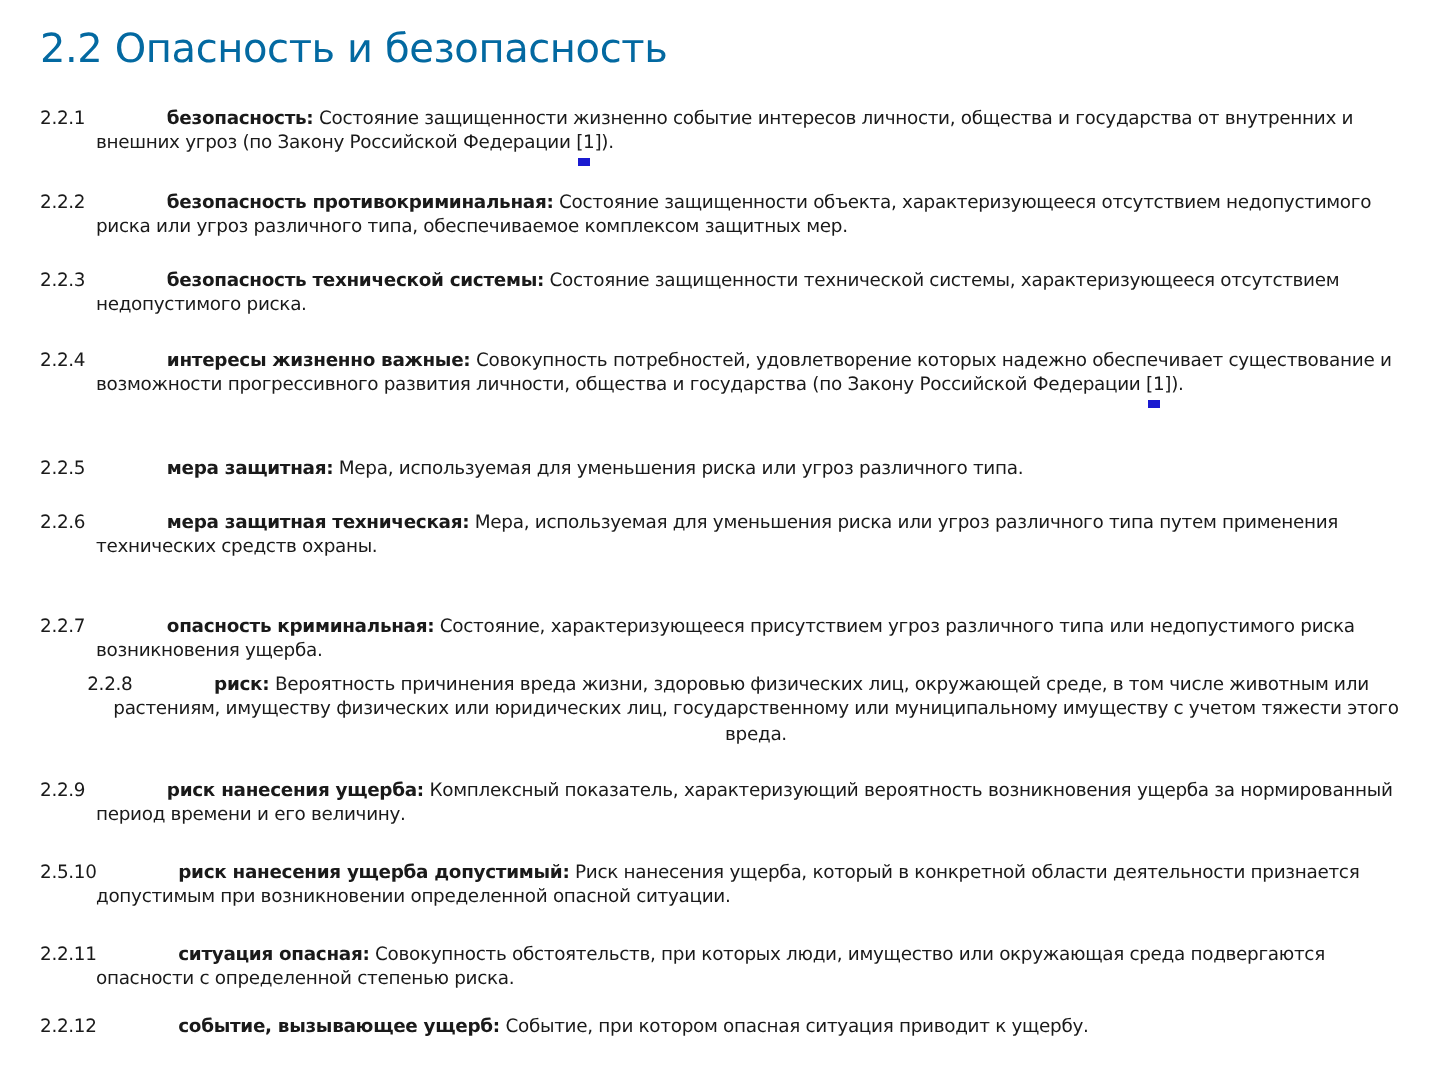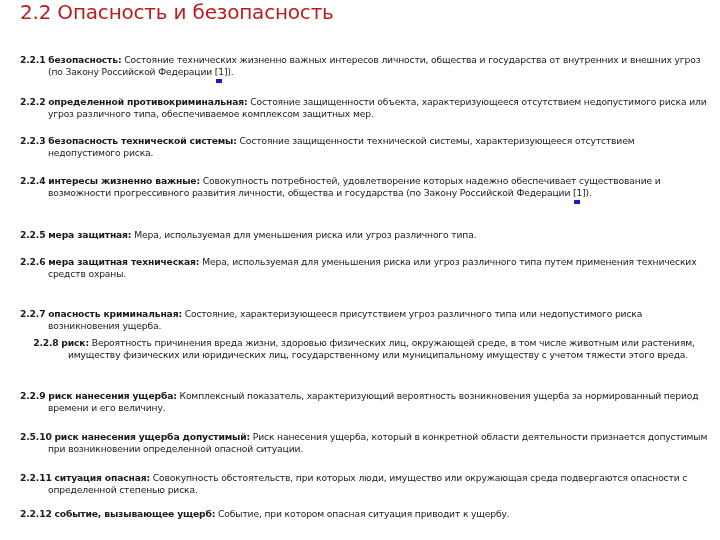--- a/index.html
+++ b/index.html
@@ -3,52 +3,52 @@
   <meta charset="utf-8">
   <style>
     html, body { margin: 0; padding: 0; }
     body {
       width: 720px; height: 540px; overflow: hidden;
       background: #ffffff; color: #1a1a1a;
       font-family: "DejaVu Sans", sans-serif;
       position: relative;
     }
     .title {
-      position: absolute; left: 20px; top: 0;
-      font-size: 20px; color: #b91c1c; letter-spacing: -0.2px;
+      position: absolute; left: 20px; top: 12px;
+      font-size: 20px; color: #0369a1; letter-spacing: -0.2px;
       font-family: "DejaVu Sans", sans-serif;
     }
     .entry {
       position: absolute; left: 20px; width: 660px;
       font-size: 9.2px; line-height: 12.4px; color: #1a1a1a;
       letter-spacing: -0.15px;
     }
-    .num { font-weight: bold; }
-    .term { font-weight: bold; }
+    .num { font-weight: normal; }
+    .term { font-weight: bold; margin-left: 38px; }
     .ref { color: #1a1a1a; position: relative; }
     .ref-marker {
       display: inline-block; width: 6px; height: 4px; background: #1a1ad0;
       position: absolute; left: 1px; top: 13px;
     }
     .hang { text-indent: -28px; padding-left: 28px; }
   </style>
 </head>
 <body>
 
 <div class="title">2.2 Опасность и безопасность</div>
 
 <div class="entry hang" style="top:54px;">
   <span class="num">2.2.1</span>
   <span class="term">безопасность:</span>
-  <span>Состояние технических жизненно важных интересов личности, общества и государства от внутренних и внешних угроз (по Закону Российской Федерации </span><span class="ref"><span>[1]</span><span class="ref-marker"></span></span><span>).</span>
+  <span>Состояние защищенности жизненно событие интересов личности, общества и государства от внутренних и внешних угроз (по Закону Российской Федерации </span><span class="ref"><span>[1]</span><span class="ref-marker"></span></span><span>).</span>
 </div>
 
 <div class="entry hang" style="top:96px;">
   <span class="num">2.2.2</span>
-  <span class="term">определенной противокриминальная:</span>
+  <span class="term">безопасность противокриминальная:</span>
   <span>Состояние защищенности объекта, характеризующееся отсутствием недопустимого риска или угроз различного типа, обеспечиваемое комплексом защитных мер.</span>
 </div>
 
 <div class="entry hang" style="top:135px;">
   <span class="num">2.2.3</span>
   <span class="term">безопасность технической системы:</span>
   <span>Состояние защищенности технической системы, характеризующееся отсутствием недопустимого риска.</span>
 </div>
 
 <div class="entry hang" style="top:175px;">

